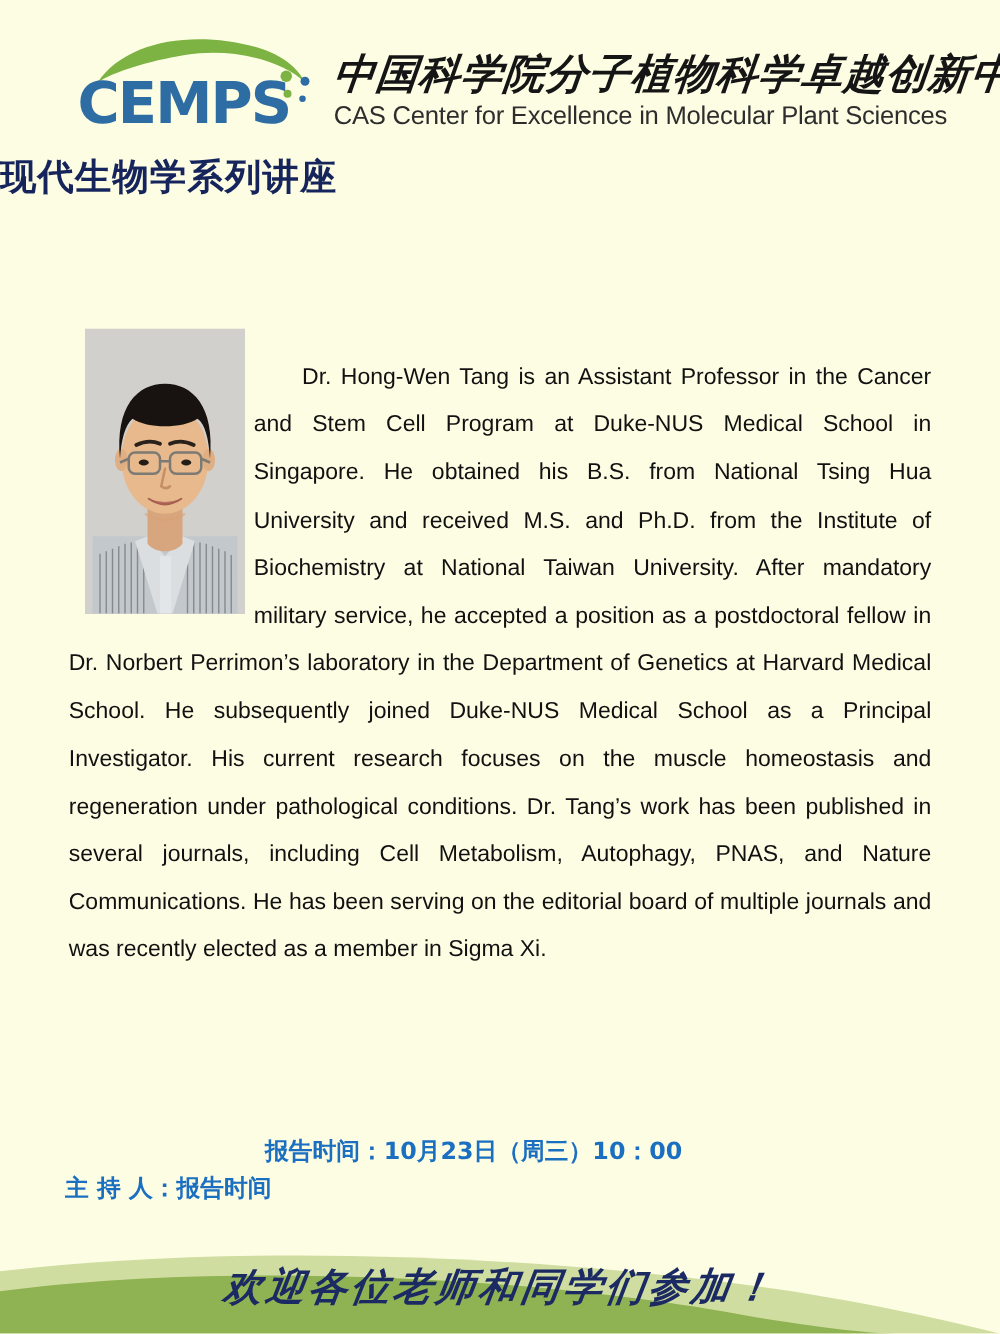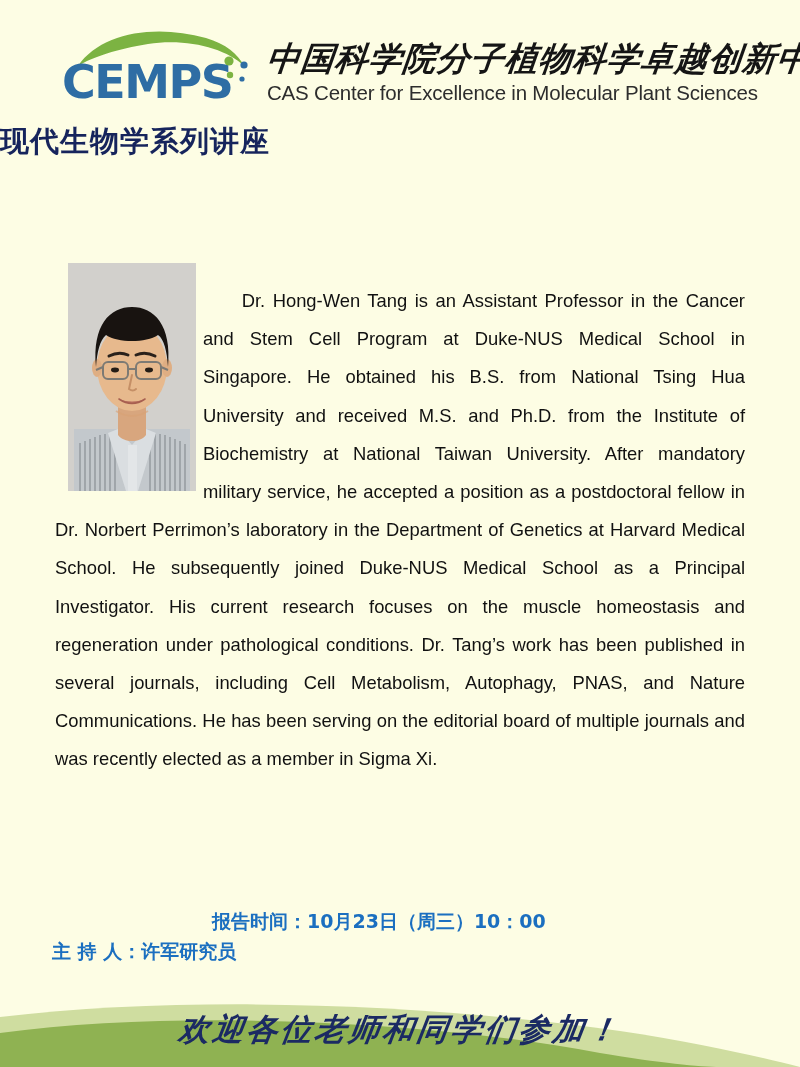--- a/index.html
+++ b/index.html
@@ -289,21 +289,21 @@
       <path d="M51 136 q 13 9 26 0" stroke="#a75f50" stroke-width="1.6" fill="none" stroke-linecap="round"></path>
 
       <path d="M48 148 q 16 10 32 0" stroke="#d8a274" stroke-width="2" fill="none" opacity="0.6"></path>
     </svg>
   </div>
 
   <div class="info">
     <div class="info-row">
       <div class="info-time">报告时间：10月23日（周三）10：00</div>
     </div>
-    <div class="info-host">主 持 人：许军研究员</div>
+    <div class="info-host">主 持 人：报告时间</div>
   </div>
 
   <div class="footer">
     <svg viewBox="0 0 800 80" preserveAspectRatio="none">
       <rect x="0" y="0" width="800" height="80" fill="#fdfde4"></rect>
       <path d="M0 30 C 190 8, 420 16, 620 44 C 700 56, 760 70, 800 80 L800 80 L0 80 Z" fill="#cfdda0"></path>
       <path d="M0 46 C 180 22, 430 34, 600 66 C 660 76, 700 80, 720 80 L0 80 Z" fill="#8fb252"></path>
     </svg>
     <div class="footer-text">欢迎各位老师和同学们参加！</div>
   </div>

